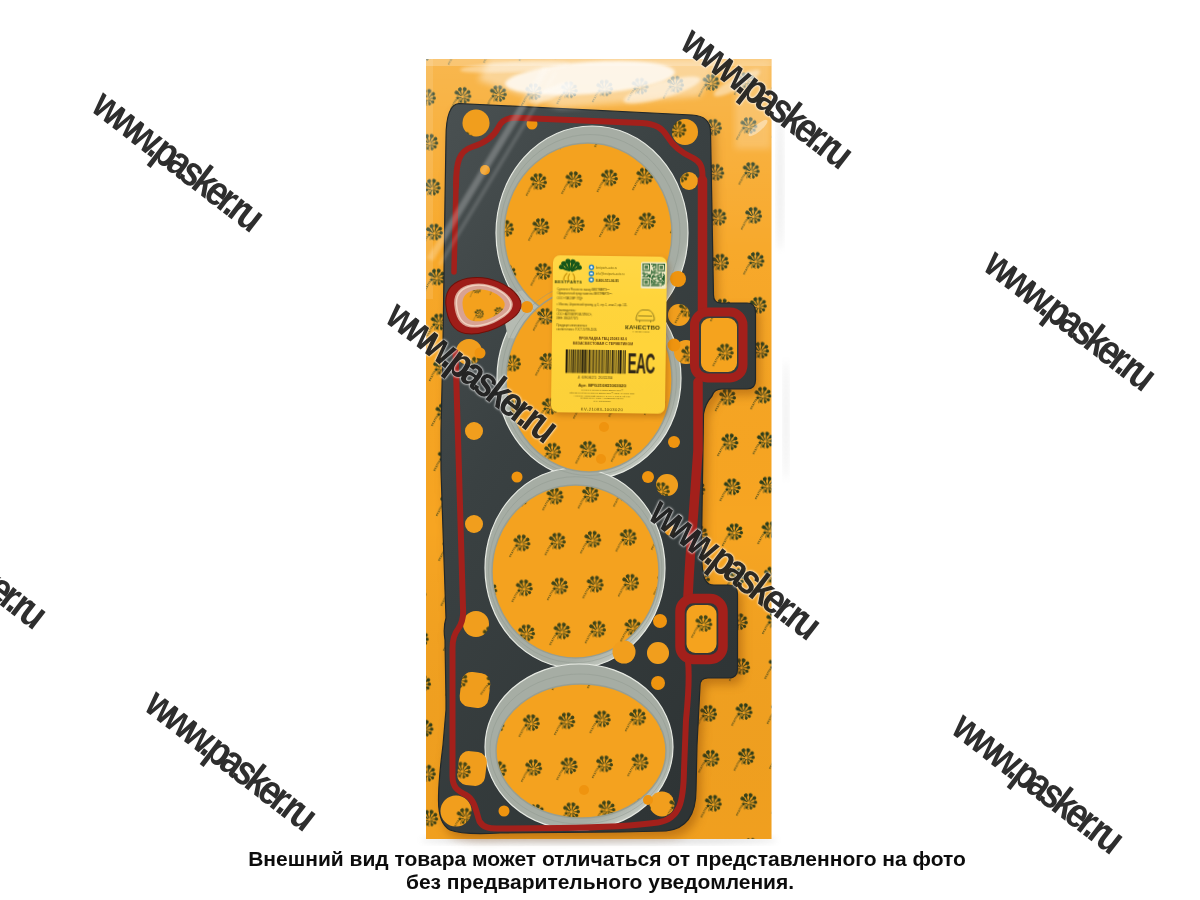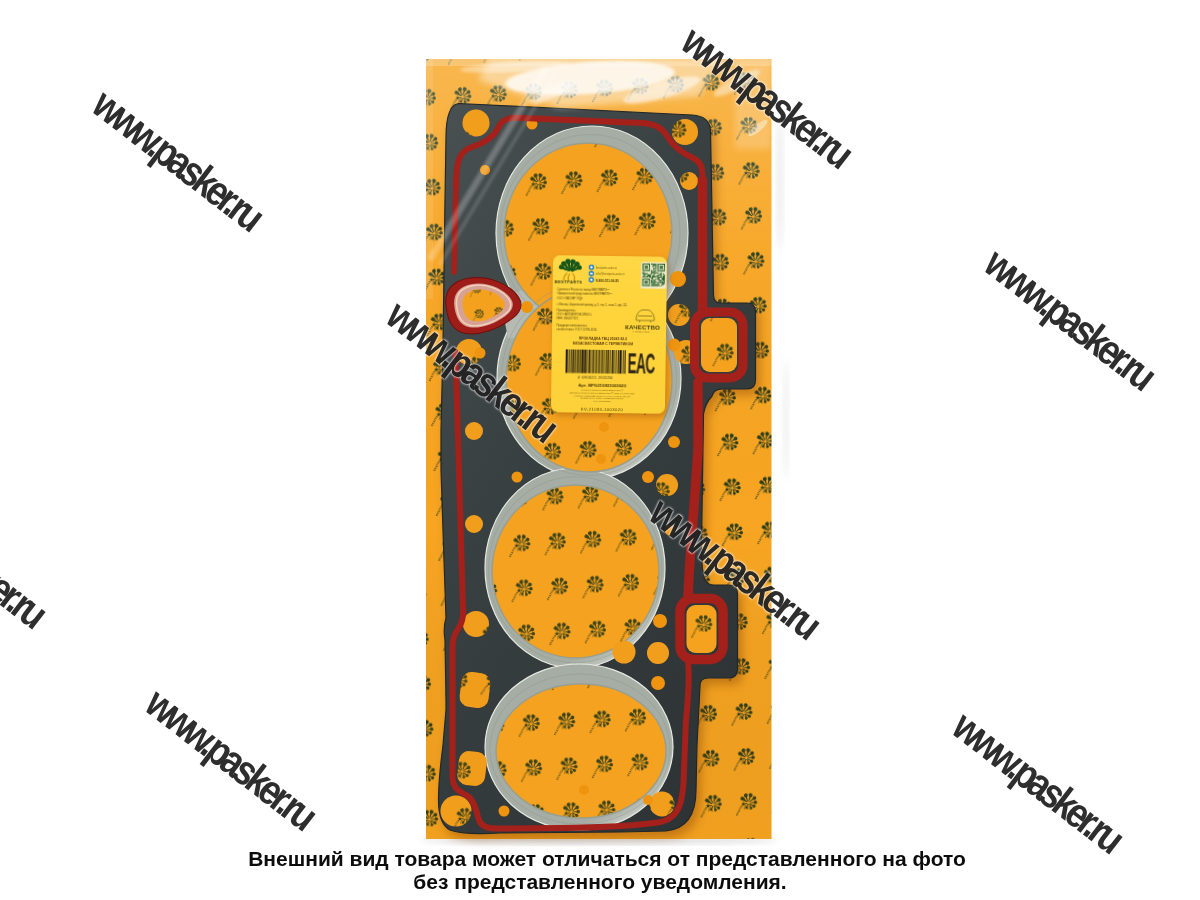--- a/index.html
+++ b/index.html
@@ -603,12 +603,12 @@
 <div class="wm" style="left:98px;top:74.6px;transform:rotate(37.5deg) scale(0.85,1)">www.pasker.ru</div>
 <div class="wm" style="left:687px;top:11.6px;transform:rotate(37.5deg) scale(0.85,1)">www.pasker.ru</div>
 <div class="wm" style="left:990px;top:233.6px;transform:rotate(37.5deg) scale(0.85,1)">www.pasker.ru</div>
 <div class="wm" style="left:392px;top:285.6px;transform:rotate(37.5deg) scale(0.85,1)">www.pasker.ru</div>
 <div class="wm" style="left:-119px;top:471.6px;transform:rotate(37.5deg) scale(0.85,1)">www.pasker.ru</div>
 <div class="wm" style="left:151px;top:673.6px;transform:rotate(37.5deg) scale(0.85,1)">www.pasker.ru</div>
 <div class="wm" style="left:655px;top:482.6px;transform:rotate(37.5deg) scale(0.85,1)">www.pasker.ru</div>
 <div class="wm" style="left:958px;top:696.6px;transform:rotate(37.5deg) scale(0.85,1)">www.pasker.ru</div>
 
 <div class="cap" style="left:7px;top:847px;">Внешний вид товара может отличаться от представленного на фото</div>
-<div class="cap" style="left:0;top:869.5px;">без представленного уведомления.</div>
+<div class="cap" style="left:0;top:869.5px;">без предварительного уведомления.</div>
 </body></html>

